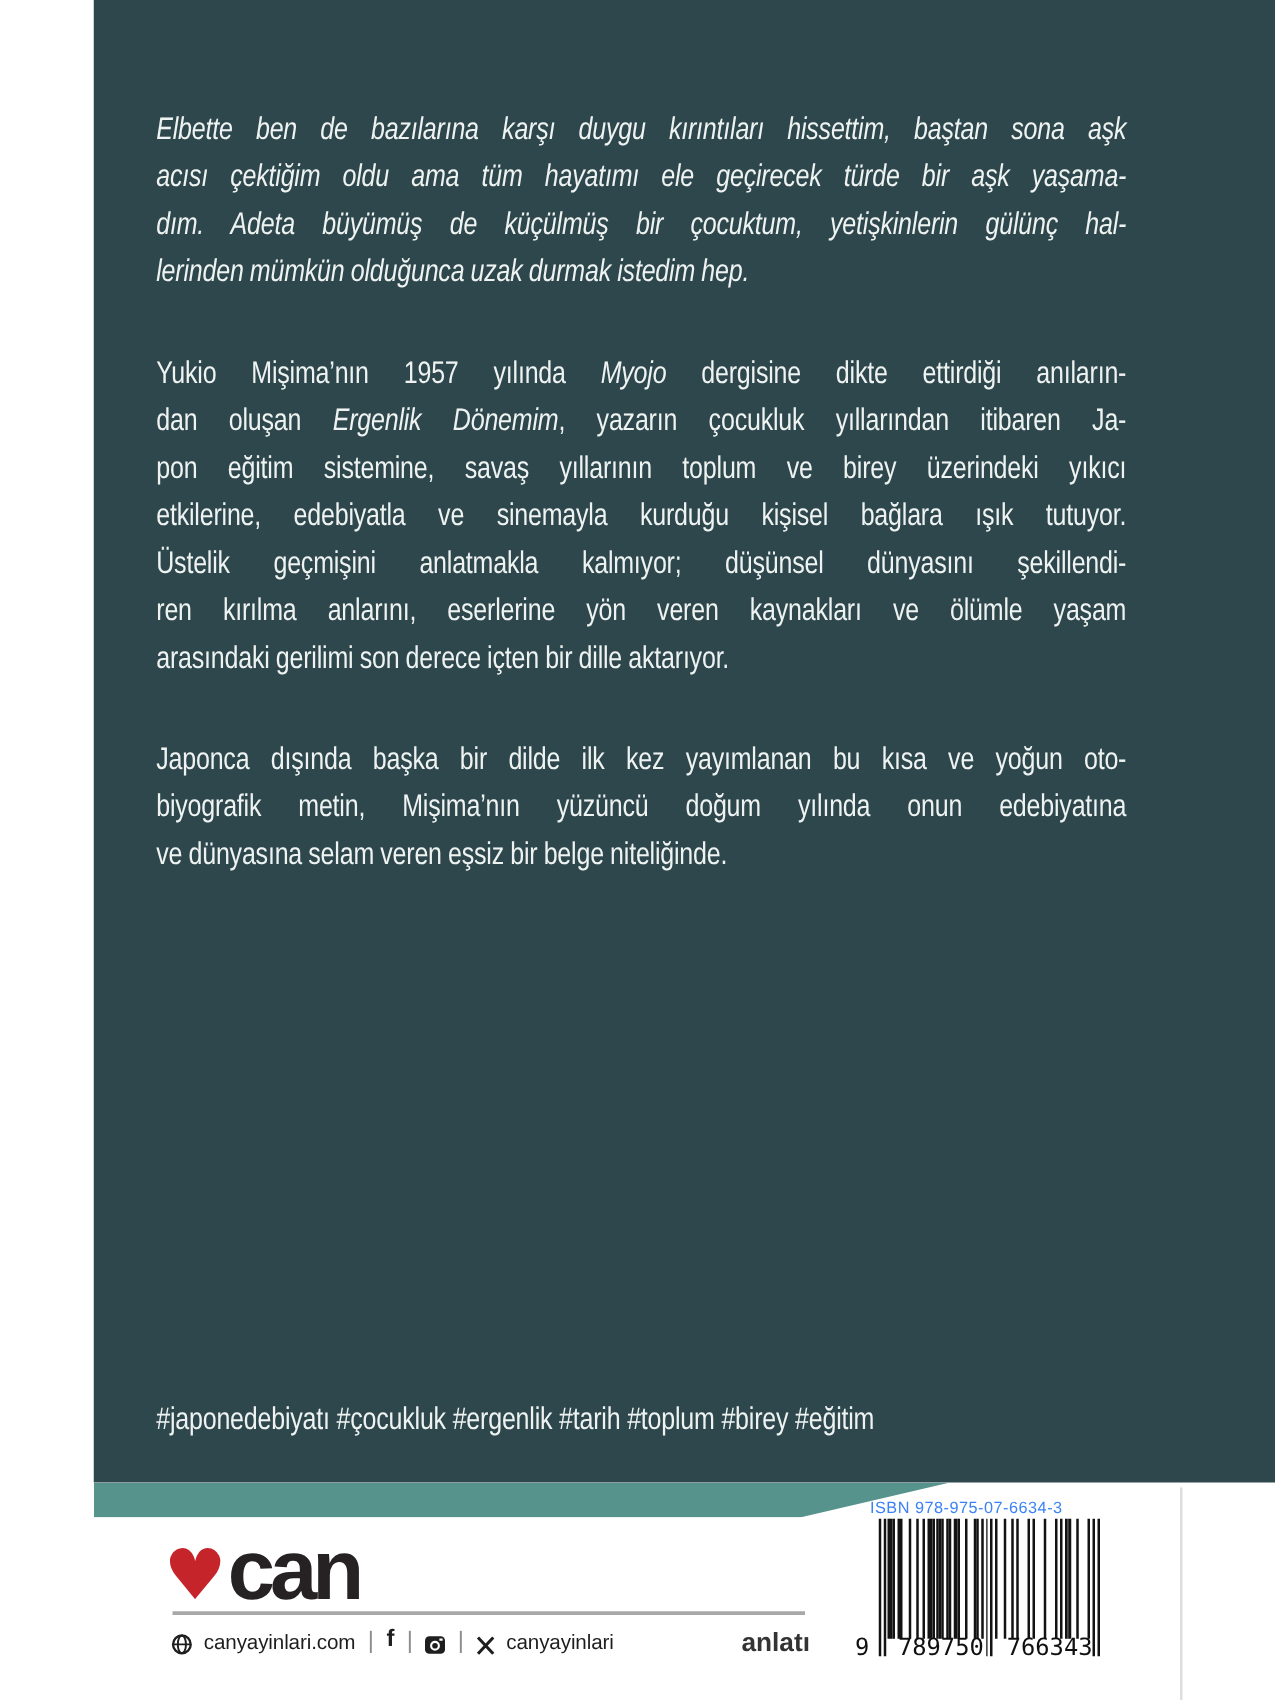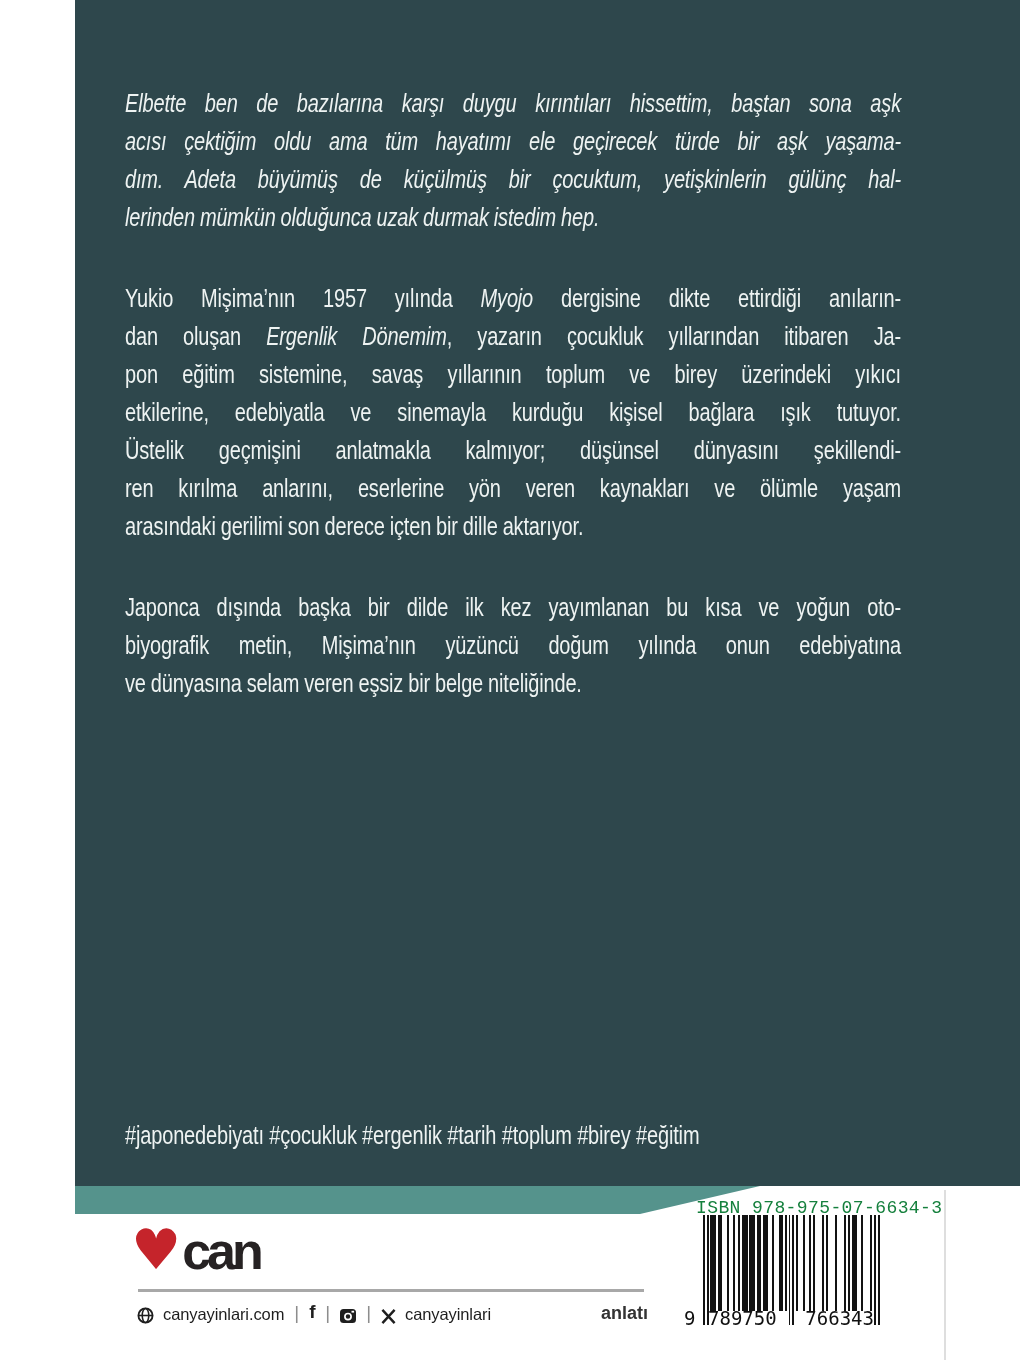--- a/index.html
+++ b/index.html
@@ -35,49 +35,49 @@
   .strip{
     position:absolute;left:75px;top:1186px;width:870px;height:28px;
     background:var(--strip,#55938c);
     clip-path:polygon(0 0,685px 0,565px 100%,0 100%);
   }
   
   .logo{
     position:absolute;left:131px;top:1222px;display:flex;align-items:baseline;line-height:1;
   }
   .logo .heart{font-size:56px;color:var(--heart-red,#c5242b);margin-right:1px;font-family:"DejaVu Sans",sans-serif;}
-  .logo .word{font-size:52px;font-weight:700;letter-spacing:-4px;color:var(--logo-black,#262223);}
+  .logo .word{font-size:68px;font-weight:700;letter-spacing:-4px;color:var(--logo-black,#262223);}
   .rule{position:absolute;left:138px;top:1289px;width:506px;height:3px;background:var(--rule-gray,#a8a8a8);}
   .social{
     position:absolute;left:137px;top:1300px;height:24px;display:flex;align-items:flex-end;gap:9px;
     color:var(--footer-text,#1e1e1e);font-size:16.5px;letter-spacing:-0.1px;
   }
   .social .sep{color:#8d8d8d;font-size:19px;font-weight:300;margin:0 1px;}
   .social .fb{font-weight:700;font-size:19px;transform:translateY(-1px);}
   .social svg{display:block;}
   .genre{
     position:absolute;left:548px;top:1303px;width:100px;text-align:right;
-    font-size:18px;font-weight:700;color:#333;
+    font-size:21px;font-weight:700;color:#333;
   }
   
   .barcode-block{position:absolute;left:686px;top:1198px;width:200px;height:145px;}
   .isbn-text{
     position:absolute;left:10px;top:0;white-space:nowrap;
-    font-family:Liberation Mono, monospace;font-size:18px;letter-spacing:0.4px;color:#15803d;
+    font-family:Liberation Sans, sans-serif;font-size:13px;letter-spacing:0.4px;color:#3b82f6;
   }
   .bars{position:absolute;left:17px;top:17px;width:176px;height:112px;display:flex;align-items:flex-start;}
   .bars .m{flex:1 1 0;height:96px;}
   .bars .m.b{background:#131313;}
   .bars .m.tall{height:110px;}
   .bc-digit{
     position:absolute;top:108px;font-family:"DejaVu Sans Mono",monospace;
     font-size:19px;color:#101010;line-height:24px;
   }
   .bc-first{left:-2px;}
-  .bc-g1{left:22px;width:79px;text-align:left;}
+  .bc-g1{left:22px;width:79px;text-align:right;}
   .bc-g2{left:109px;width:79px;text-align:right;}
   .vline{position:absolute;left:944px;top:1190px;width:2px;height:170px;background:#dedede;}
 </style>
 </head>
 <body>
 
 <div class="page" style="--panel-bg: #2e474c; --strip: #55938c; --body-text: #eef3f2; --heart-red: #c5242b; --logo-black: #262223; --rule-gray: #a8a8a8; --footer-text: #1e1e1e;">
 
   <div class="panel">
     <div class="text-col">

